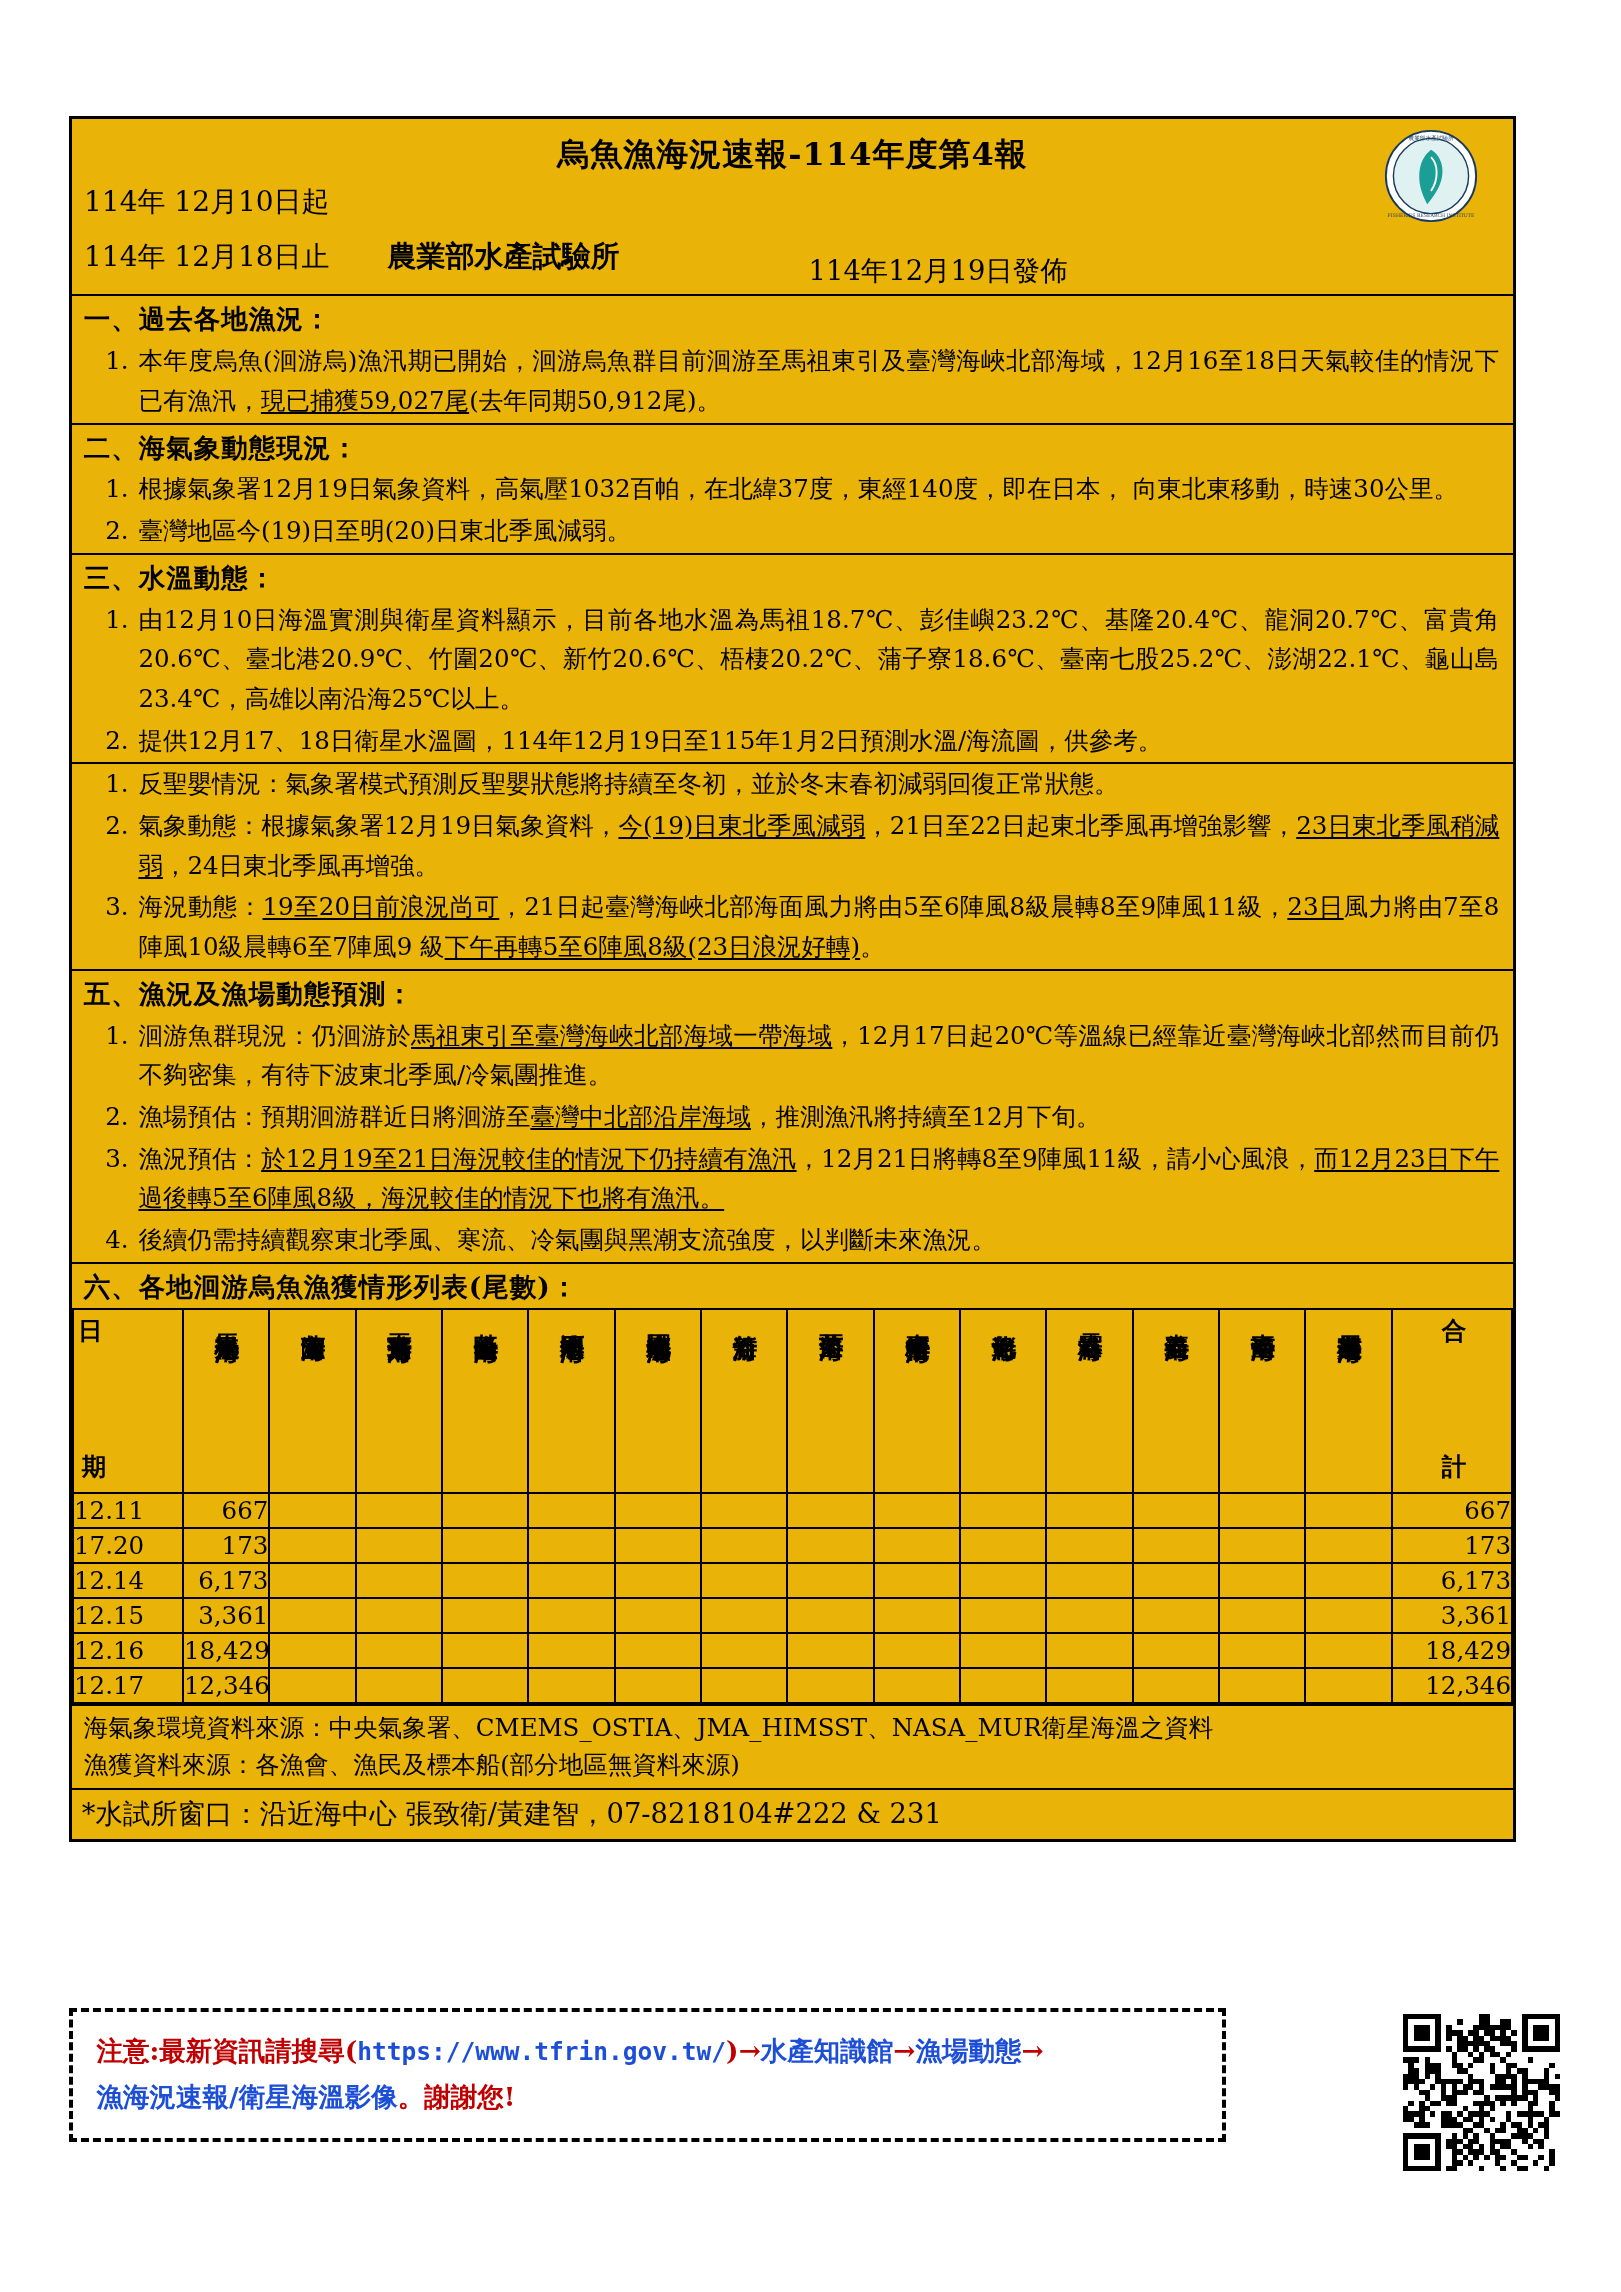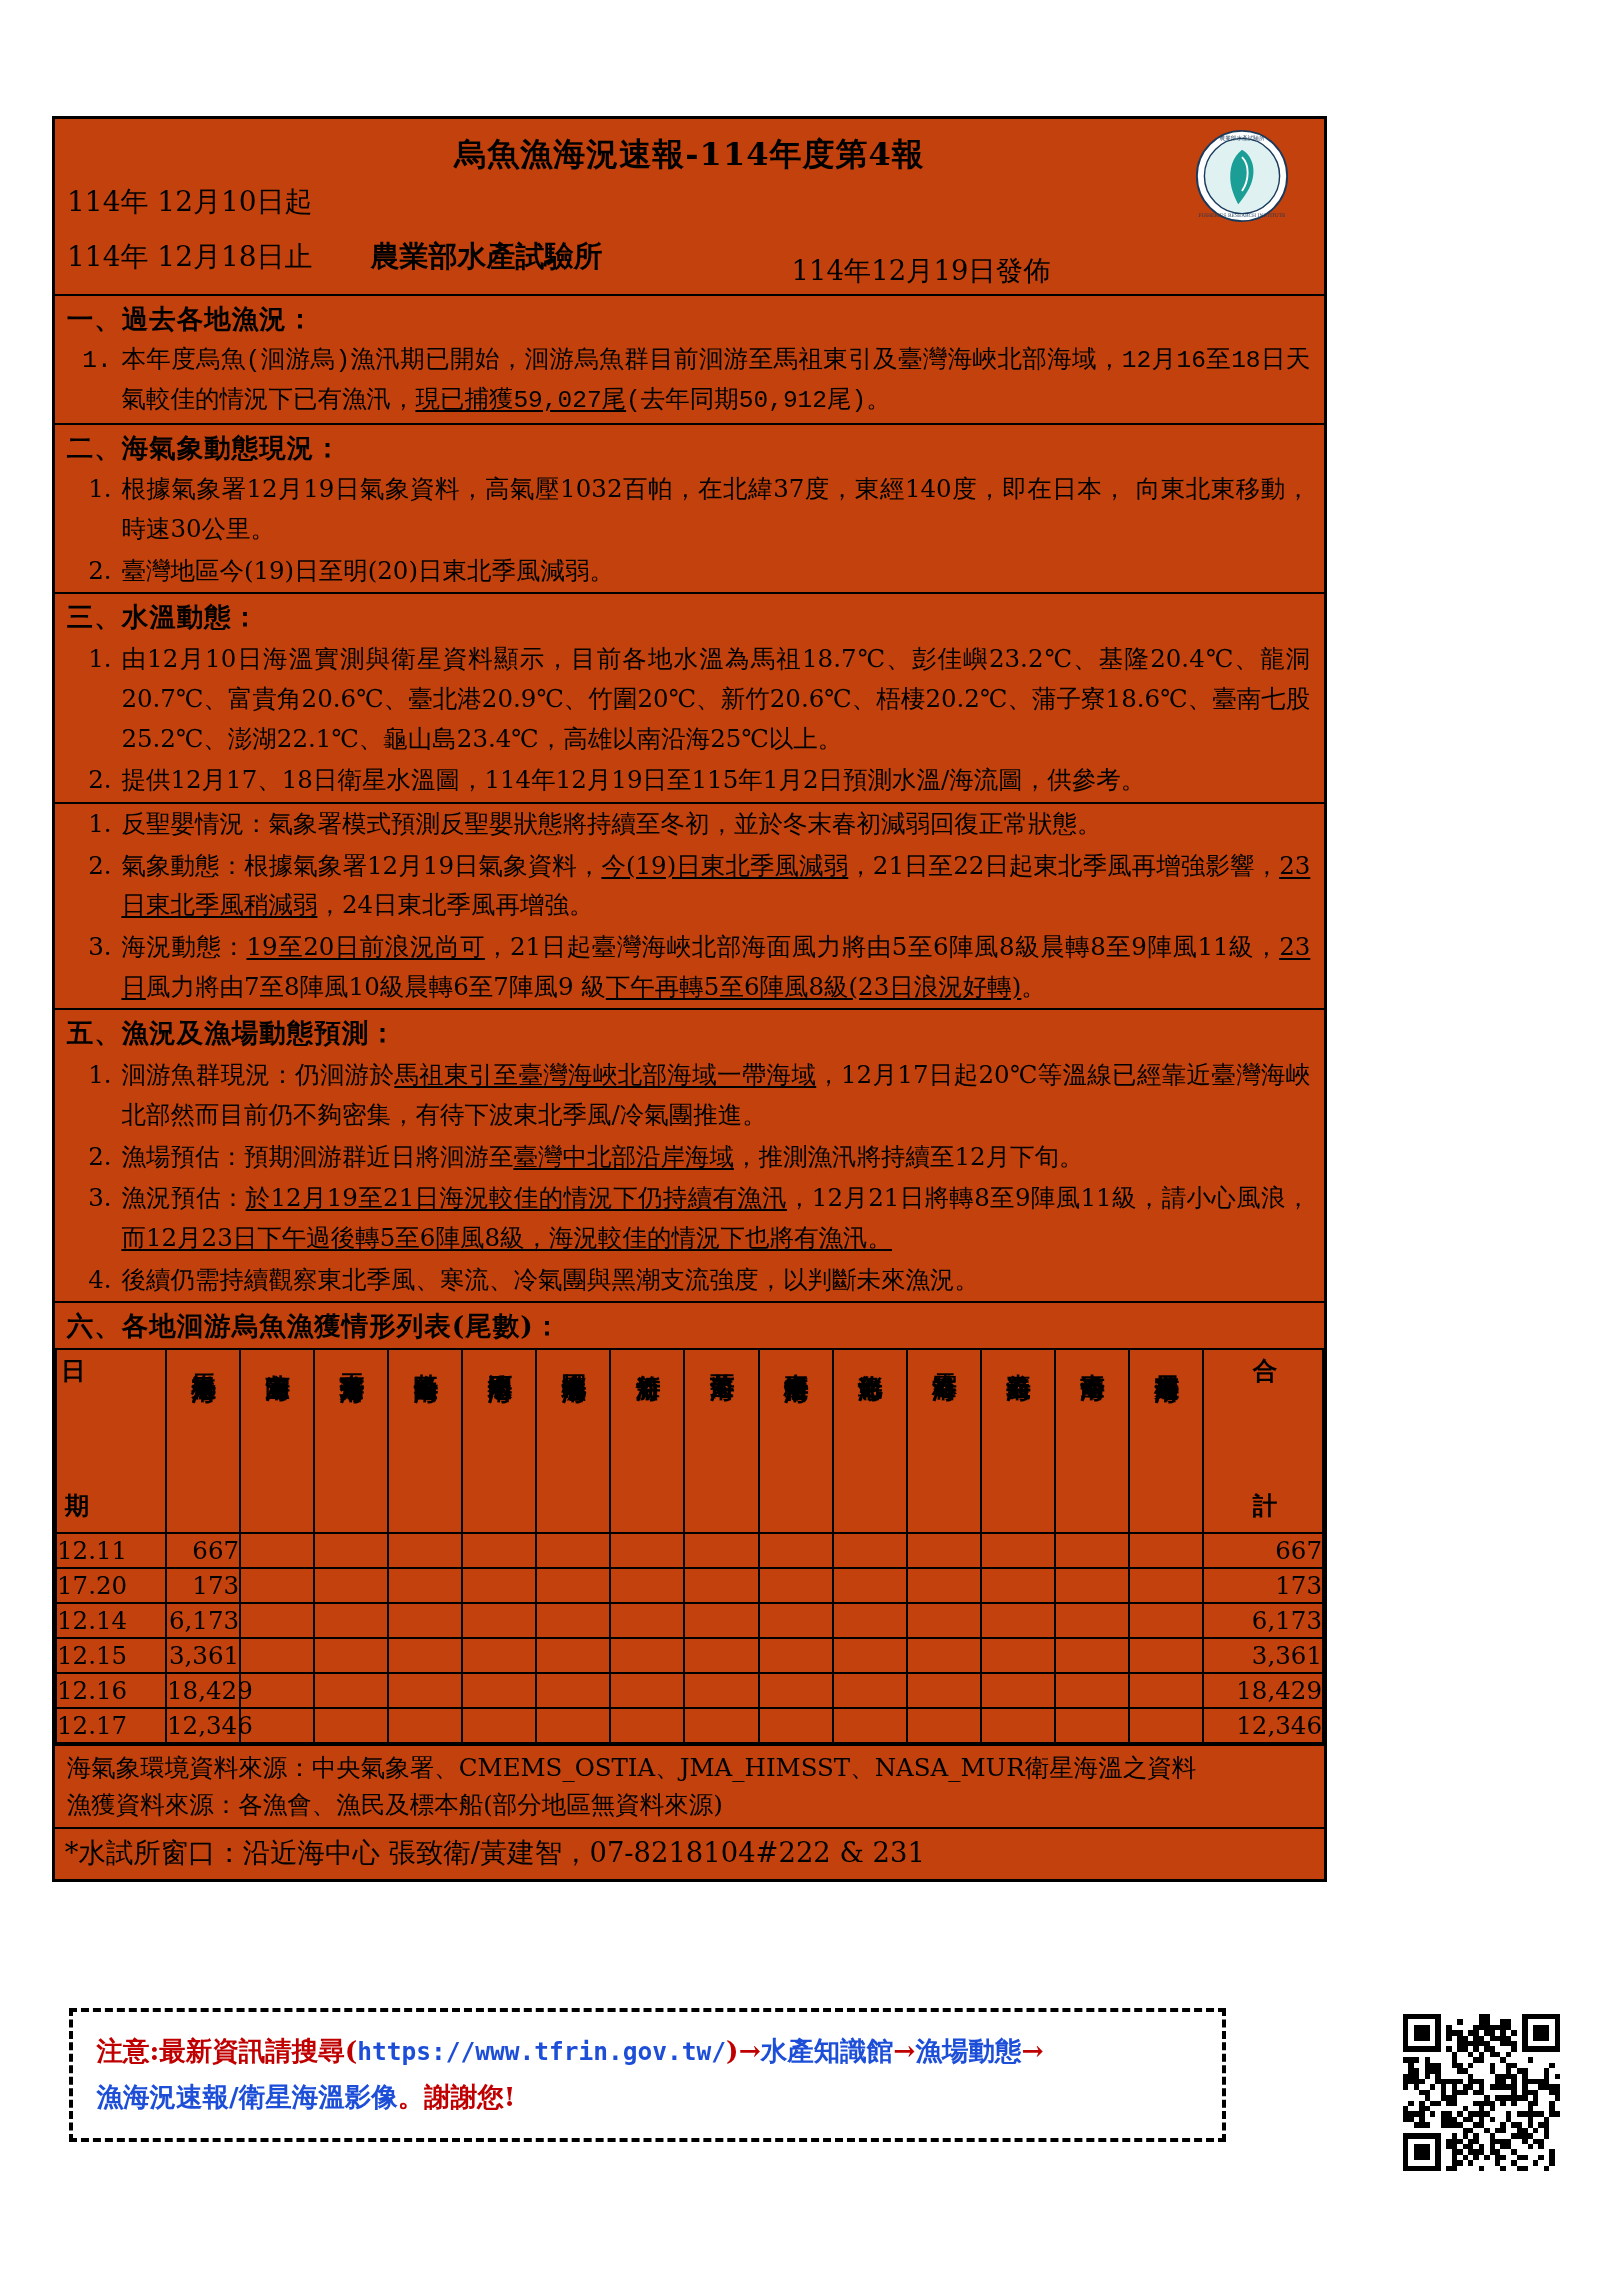--- a/index.html
+++ b/index.html
@@ -4,42 +4,42 @@
 <style>
   html,body{margin:0;padding:0;background:#fff;}
   body{
     width:1621px;height:2293px;
     font-family:"DejaVu Serif","Liberation Serif",serif;
     color:#000;
     -webkit-font-smoothing:none;
   }
   .page{position:relative;width:1621px;height:2293px;box-sizing:border-box;padding:0;}
   .doc{
-    position:absolute;left:52px;top:116px;width:1275px;
-    border:3.9px solid #000;box-sizing:border-box;background:#c2410c;
+    position:absolute;left:69px;top:116px;width:1447px;
+    border:3.9px solid #000;box-sizing:border-box;background:#eab308;
   }
   .band{border-bottom:2.9px solid #000;}
   .hdr{position:relative;padding:0 0 3.9px 0;}
   .title{
     text-align:center;font-size:32px;font-weight:bold;letter-spacing:1px;
     padding:13.7px 0 3.9px 0;
   }
   .logo{
     position:absolute;right:35px;top:9.8px;width:94px;height:94px;border-radius:50%;
   }
   .logo svg{display:block;}
   .dline{
     display:flex;align-items:center;font-size:28px;padding-left:12px;
     padding-top:2px;padding-bottom:2px;
   }
   .dline .c1{width:284px;}
   .dline .c2{width:421px;font-weight:bold;font-size:29px;text-align:left;padding-left:19.6px;}
   .dline .c3{text-align:left;font-size:27.4px;margin-top:28px;}
   .sec{border-top:2.9px solid #000;}
-  .sec:first-child{border-top:none;font-family:Liberation Mono, monospace;}
+  .sec:first-child{border-top:none;}
   .sechead{
     font-size:26.5px;font-weight:bold;padding:4.9px 0 3.9px 11.8px;letter-spacing:1px;
   }
   .item{
     display:flex;font-size:24.5px;line-height:1.62;padding:0 13.7px 2px 21.6px;
   }
   .item .num{width:35px;flex:none;text-align:right;padding-right:9.8px;}
   .item .txt{flex:1;text-align:justify;}
   u.u{text-decoration:underline;text-underline-offset:2.9px;}
   

